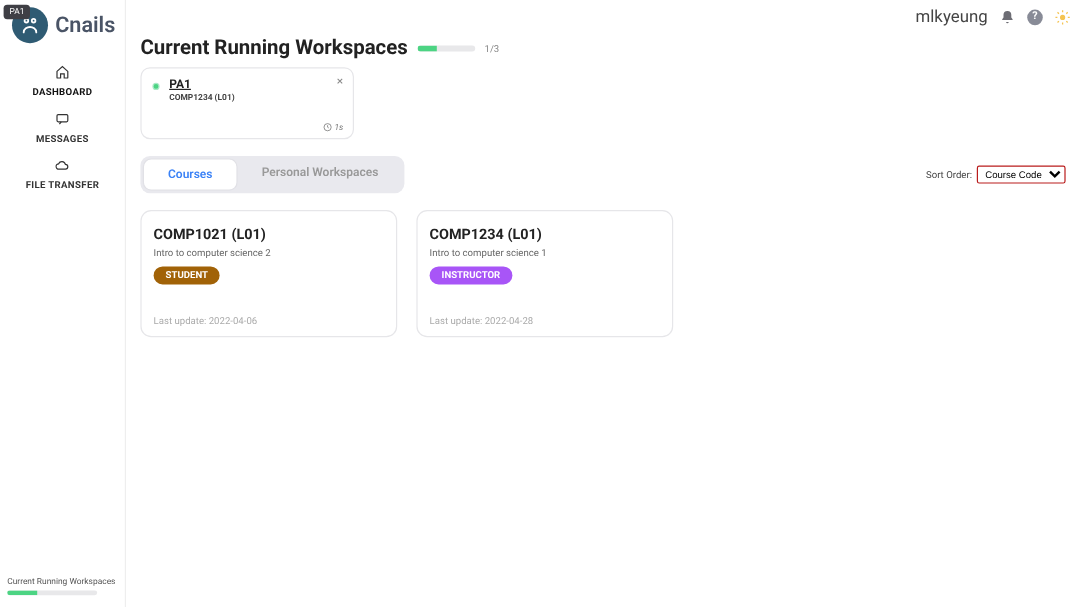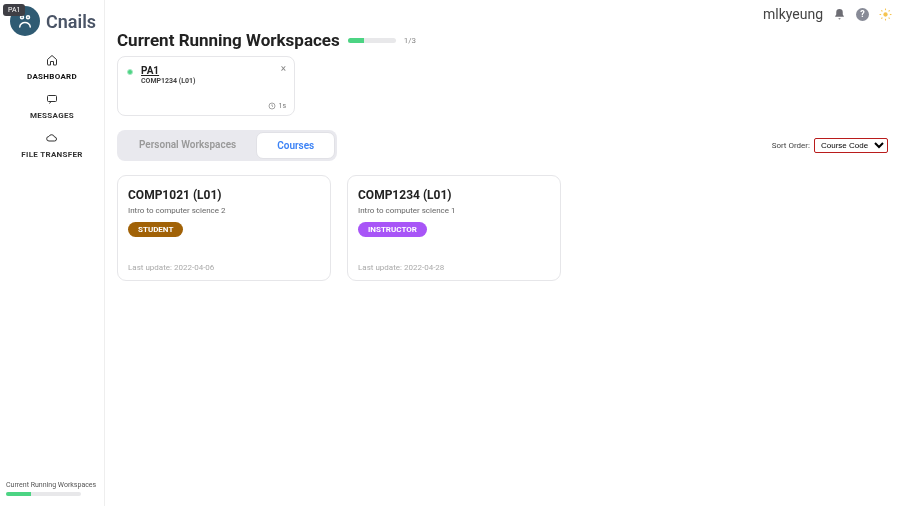--- a/index.html
+++ b/index.html
@@ -34,21 +34,21 @@
   .section-title { font-size: 17px; font-weight: 700; color: #222; }
   .usage-bar { width: 48px; height: 5px; background:#e8e8ea; border-radius:3px; overflow:hidden; }
   .usage-bar-fill { height:100%; background:#4cd483; width:33%; }
   .usage-text { font-size:8px; color:#888; }
 
   .ws-card { margin-top:6px; width: 178px; border:1px solid #e6e6e9; border-radius:8px; padding:8px 10px 6px 10px; position:relative; }
   .ws-dot { width:6px; height:6px; border-radius:50%; background:#4cd483; position:absolute; left:9px; top:12px; border:1px solid #a9e9c6; }
   .ws-name { font-size:10px; font-weight:700; text-decoration: underline; margin-left:13px; color:#222; }
   .ws-sub { font-size:7px; font-weight:700; margin-left:13px; color:#444; margin-top:1px; }
   .ws-close { position:absolute; top:6px; right:8px; font-size:10px; color:#888; cursor:pointer; }
-  .ws-time { position:absolute; bottom:5px; right:8px; font-size:7px; color:#777; display:flex; align-items:flex-start; gap:2px; }
+  .ws-time { position:absolute; bottom:5px; right:8px; font-size:7px; color:#777; display:flex; align-items:flex-start; gap:2px;font-style:italic; }
   .ws-time svg { width:8px; height:8px; }
   .ws-card { height:60px; }
 
   .tabs-row { display:flex; align-items:center; margin-top:14px; }
   .tab-container { background:#e9e9ee; border-radius:8px; padding:2px; display:flex; }
   .tab { padding:7px 20px; font-size:10px; font-weight:600; border-radius:7px; cursor:pointer; }
   .tab.active { background:#fff; color:#3b82f6; border:1px solid #e1e1e6; }
   .tab.inactive { color:#999; }
   .sort-row { margin-left:auto; display:flex; align-items:center; gap:4px; }
   .sort-label { font-size:8px; color:#444; }
@@ -149,22 +149,22 @@
         <svg viewBox="0 0 24 24" fill="none" stroke="currentColor" stroke-width="2">
             <circle cx="12" cy="12" r="9"></circle>
             <path d="M12 7v5l3 2"></path>
           </svg>
         <span>1s</span>
       </div>
     </div>
 
     <div class="tabs-row">
       <div class="tab-container">
+        <div class="tab active">Courses</div>
         <div class="tab inactive">Personal Workspaces</div>
-        <div class="tab active">Courses</div>
       </div>
       <div class="sort-row">
         <span class="sort-label">Sort Order:</span>
         <select class="sort-sel">
           <option>Course Code</option>
         </select>
       </div>
     </div>
 
     <div class="cards-row">

